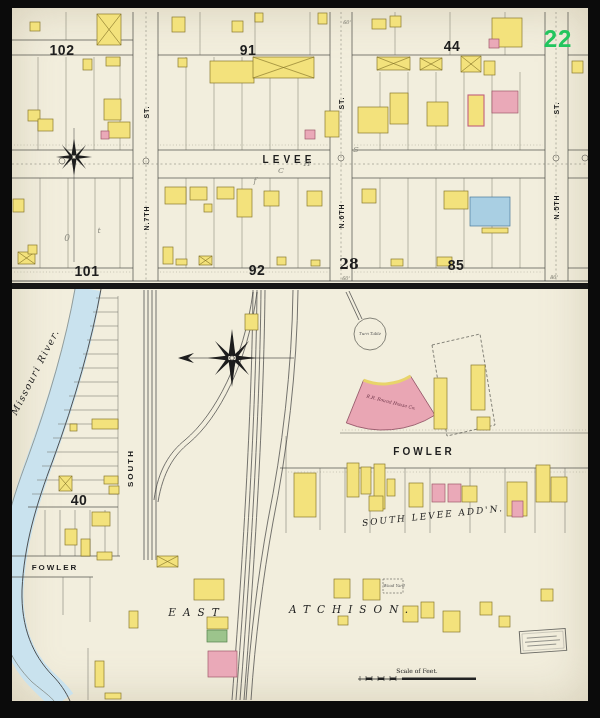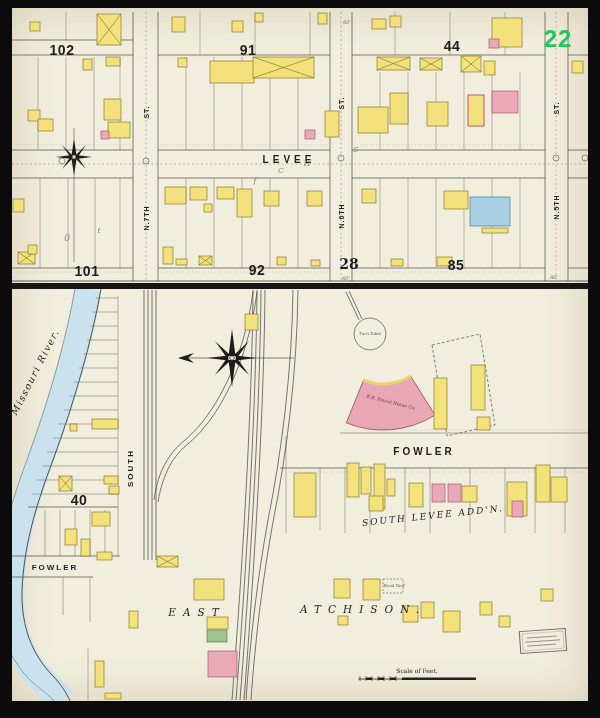--- a/index.html
+++ b/index.html
@@ -285,21 +285,21 @@
   <div class="lbl v street" style="left:146px;top:112px;font-size:7px;letter-spacing:1px;">ST.</div>
   <div class="lbl v street" style="left:341px;top:216px;font-size:7px;letter-spacing:1px;">N.6TH</div>
   <div class="lbl v street" style="left:341px;top:103px;font-size:7px;letter-spacing:1px;">ST.</div>
   <div class="lbl v street" style="left:556px;top:207px;font-size:7px;letter-spacing:1px;">N.5TH</div>
   <div class="lbl v street" style="left:556px;top:108px;font-size:7px;letter-spacing:1px;">ST.</div>
   <div class="lbl v street" style="left:131px;top:468px;letter-spacing:2px;">SOUTH</div>
   <div class="lbl street" style="left:55px;top:568px;letter-spacing:2px;">FOWLER</div>
   <div class="lbl street" style="left:424px;top:452px;font-size:10px;letter-spacing:3px;">FOWLER</div>
   <div class="lbl hand" style="left:433px;top:516px;font-size:9px;letter-spacing:2px;transform:translate(-50%,-50%) rotate(-6deg);">SOUTH LEVEE ADD'N.</div>
   <div class="lbl hand" style="left:197px;top:612px;font-size:10.5px;letter-spacing:7px;">EAST</div>
-  <div class="lbl hand" style="left:363px;top:609px;font-size:10.5px;letter-spacing:7px;">ATCHISON.</div>
+  <div class="lbl hand" style="left:352px;top:609px;font-size:10.5px;letter-spacing:7px;">ATCHISON.</div>
   <div class="lbl hand" style="left:35px;top:372px;font-size:9.5px;letter-spacing:1.5px;transform:translate(-50%,-50%) rotate(-63deg);">Missouri River.</div>
 
   <div class="lbl blocknum" style="left:62px;top:50px;">102</div>
   <div class="lbl blocknum" style="left:248px;top:50px;text-align:right;">91</div>
   <div class="lbl blocknum" style="left:452px;top:46px;">44</div>
   <div class="lbl blocknum" style="left:70px;top:271px;padding-left:34px;">101</div>
   <div class="lbl blocknum" style="left:257px;top:270px;">92</div>
   <div class="lbl blocknum" style="left:456px;top:265px;">85</div>
   <div class="lbl" style="left:349px;top:264px;font-family:'DejaVu Serif',serif;font-weight:bold;font-size:14px;">28</div>
   <div class="lbl blocknum" style="left:79px;top:500px;">40</div>

